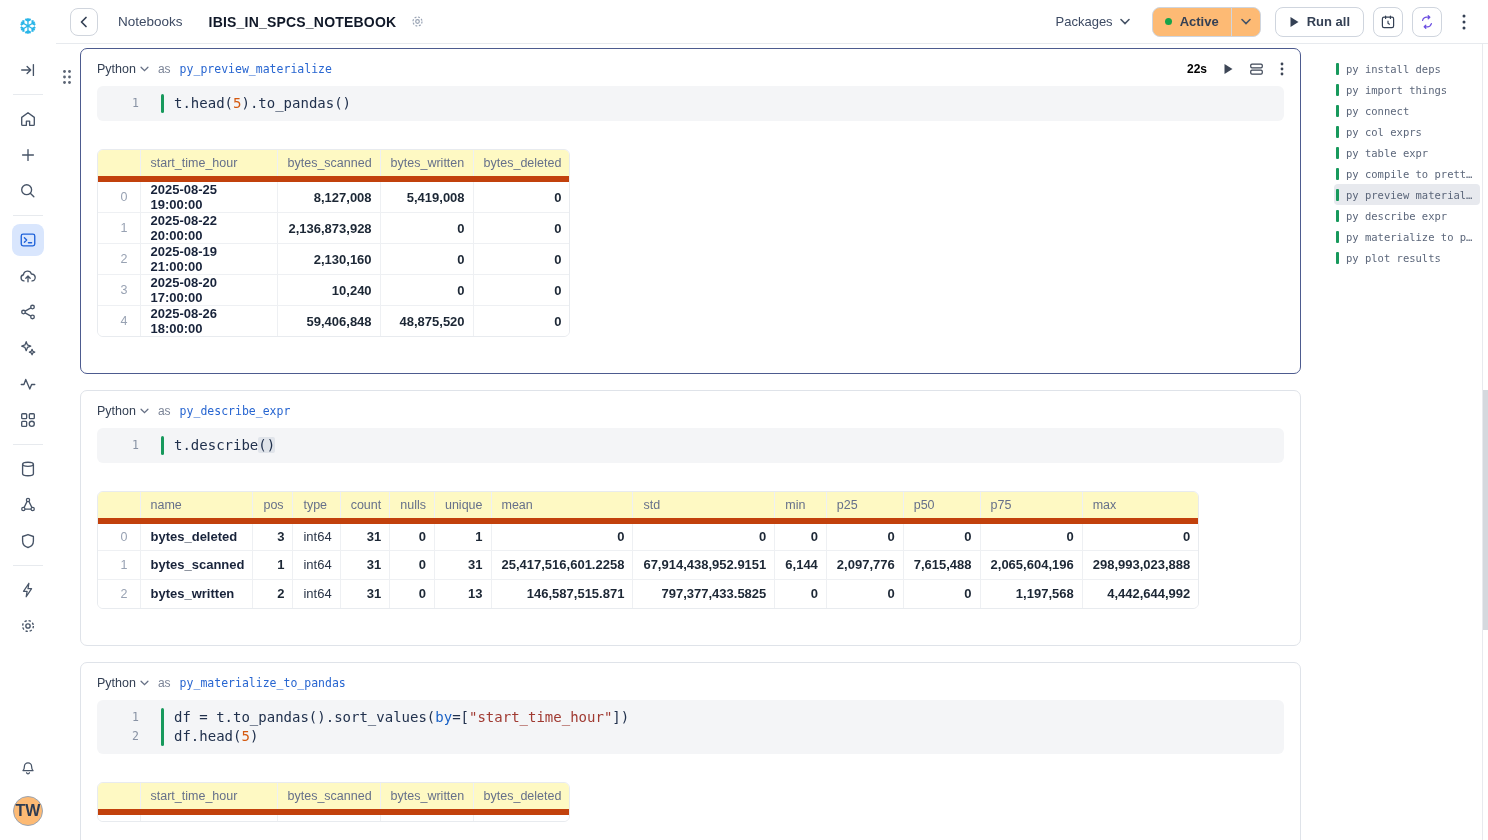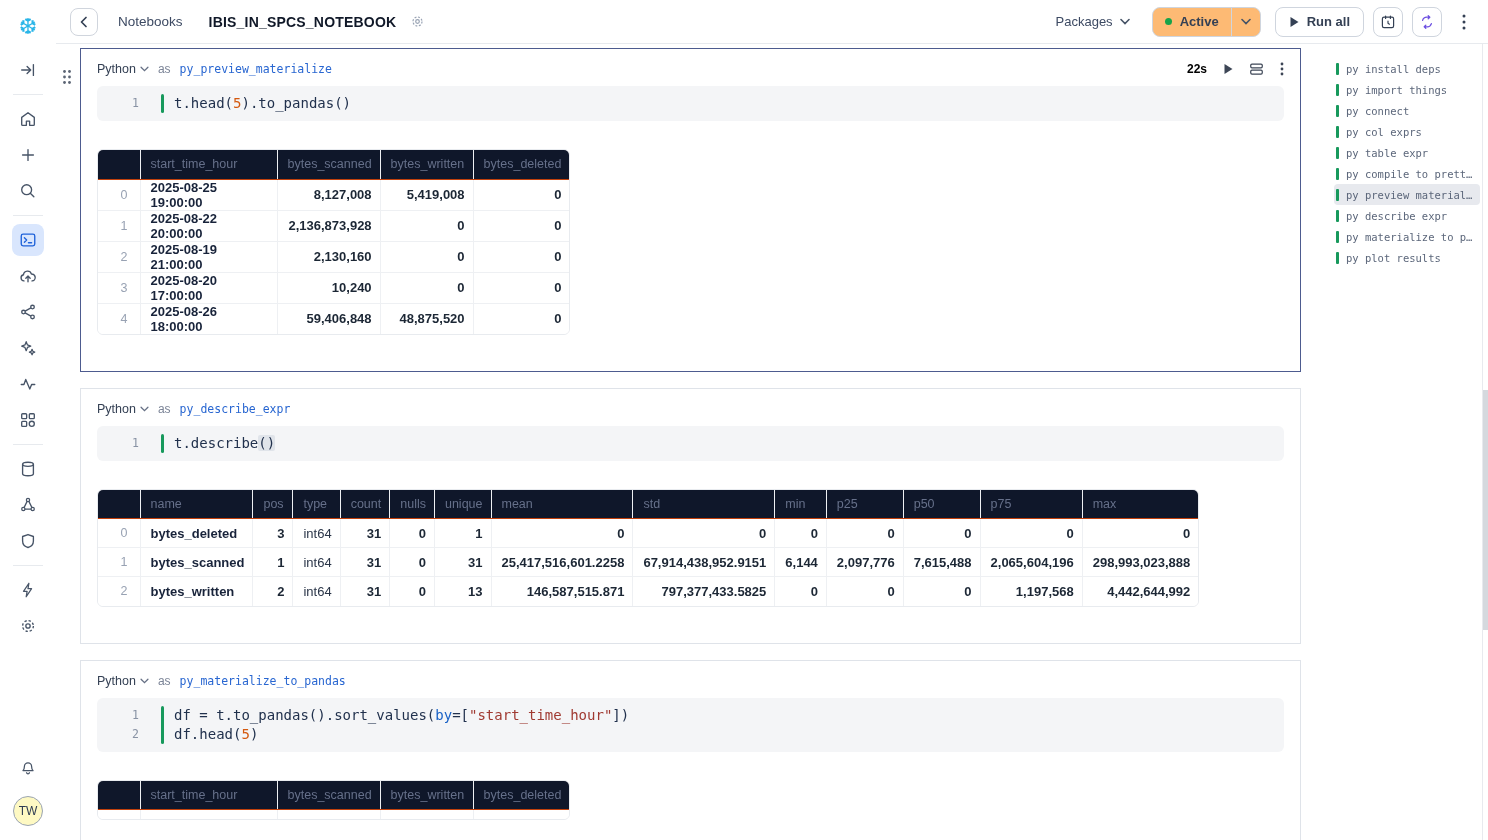--- a/index.html
+++ b/index.html
@@ -10,22 +10,22 @@
   .rail { position:absolute; left:0; top:0; width:56px; height:840px; background:#fff;
     display:flex; flex-direction:column; align-items:center; z-index:5; }
   .rail-border { position:absolute; left:56px; top:44px; bottom:0; width:1px; background:#e7eaee; }
   .logo { margin:16px 0 14px; font-size:22px; line-height:22px; color:#29b5e8; }
   .rail-btn { width:32px; height:32px; border-radius:8px; display:flex; align-items:center;
     justify-content:center; margin:2px 0; cursor:pointer; }
   .rail-btn.sel { background:#d9e6fd; }
   .rail-div { width:30px; height:1px; background:#e7eaee; margin:6px 0; }
   .rail-spacer { flex:1; }
   .avatar { width:30px; height:30px; border-radius:50%; border:1.5px solid #9aa4b2;
-    display:flex; align-items:center; justify-content:center; font-size:12px; font-weight:normal;
-    color:#2e3c52; margin:10px 0 14px; background:#fef9c3; }
+    display:flex; align-items:center; justify-content:center; font-size:16px; font-weight:bold;
+    color:#2e3c52; margin:10px 0 14px; background:#fdba74; }
 
   
   .topbar { position:absolute; left:56px; right:0; top:0; height:44px; background:#fff;
     border-bottom:1px solid #e7eaee; display:flex; align-items:center; padding:0 12px 0 14px; z-index:4; }
   .back-btn { width:28px; height:28px; border:1px solid #d0d5dd; border-radius:8px;
     display:flex; align-items:center; justify-content:center; cursor:pointer; background:#fff; }
   .crumb { margin-left:20px; font-size:13.5px; color:#3d4a63; cursor:pointer; }
   .nb-title { margin-left:26px; font-size:14px; font-weight:bold; color:#101828; letter-spacing:.2px; }
   .title-gear { margin-left:14px; cursor:pointer; display:flex; }
   .tb-spacer { flex:1; }
@@ -39,21 +39,21 @@
   .btn { display:flex; align-items:center; gap:8px; height:30px; padding:0 13px; border:1px solid #cfd5de;
     border-radius:8px; background:#fff; font-size:13px; font-weight:bold; color:#344054; cursor:pointer; }
   .icon-btn { width:30px; height:30px; border:1px solid #cfd5de; border-radius:8px; background:#fff;
     display:flex; align-items:center; justify-content:center; cursor:pointer; margin-left:9px; }
   .kebab-top { margin-left:10px; width:24px; height:30px; display:flex; align-items:center;
     justify-content:center; cursor:pointer; }
 
   
   .main { position:absolute; left:56px; top:44px; width:1427px; height:796px; overflow:hidden; background:#fff; }
   .drag-handle { position:absolute; left:6px; top:25px; cursor:grab; }
-  .cell { margin:16px 0 14px 24px; width:1221px; background:#fff; border:1px solid #dfe3e9; border-radius:0; }
+  .cell { margin:16px 0 14px 24px; width:1221px; background:#fff; border:1px solid #dfe3e9; border-radius:7px; }
   .cell.selected { border:1.5px solid #4d5b8f; }
   .cell:first-of-type { margin-top:4px; }
   .cell-head { display:flex; align-items:center; padding:13px 16px 10px; }
   .lang { font-size:12.5px; color:#344054; }
   .lang-chev { margin-left:4px; margin-right:9px; display:flex; }
   .as-label { font-size:12px; color:#7b8497; margin-right:9px; }
   .cell-name { font-family:"DejaVu Sans Mono", monospace; font-size:11.5px; color:#2866d1; cursor:pointer; }
   .head-spacer { flex:1; }
   .runtime { font-size:12px; color:#000000; font-weight:bold; margin-right:16px; }
   .head-icon { display:flex; align-items:center; margin-left:16px; cursor:pointer; }
@@ -65,22 +65,22 @@
   .clines { font-family:"DejaVu Sans Mono", monospace; font-size:14px; line-height:19px; color:#21314d;
     white-space:pre; }
   .tk-num { color:#d4590f; }
   .tk-str { color:#a03a32; }
   .tk-kw  { color:#1a62c6; }
   .tk-hl  { background:#e0e4ea; border-radius:2px; }
 
   .output { margin:28px 16px 0; padding-bottom:32px; }
   .tbl-wrap { display:inline-block; border:1px solid #e8ebef; border-radius:6px; overflow:hidden; }
   table { border-collapse:collapse; table-layout:fixed; }
-  th { background:#0f172a; font-size:12.5px; font-weight:normal; color:#66708a; text-align:left;
-    padding:0 8px 0 10px; height:29px; border-bottom:1px solid #c2410c; }
+  th { background:#fef9c3; font-size:12.5px; font-weight:normal; color:#66708a; text-align:left;
+    padding:0 8px 0 10px; height:29px; border-bottom:6px solid #c2410c; }
   td { font-size:13px; height:29px; padding:0 8px 0 10px; border-top:1px solid #eef0f3; background:#fff; }
   th + th, td + td { border-left:1px solid #eef0f3; }
   td.ci { color:#98a2b3; text-align:right; padding-right:12px; font-size:12.5px; }
   td.ct { font-weight:bold; color:#18233a; }
   td.cn { text-align:right; font-weight:bold; color:#1c2735; }
   td.cp { color:#2a3548; }
   tr.partial td { height:9px; border-top:1px solid #eef0f3; }
 
   
   .outline { position:absolute; left:1334px; top:58px; width:146px; z-index:6; }

